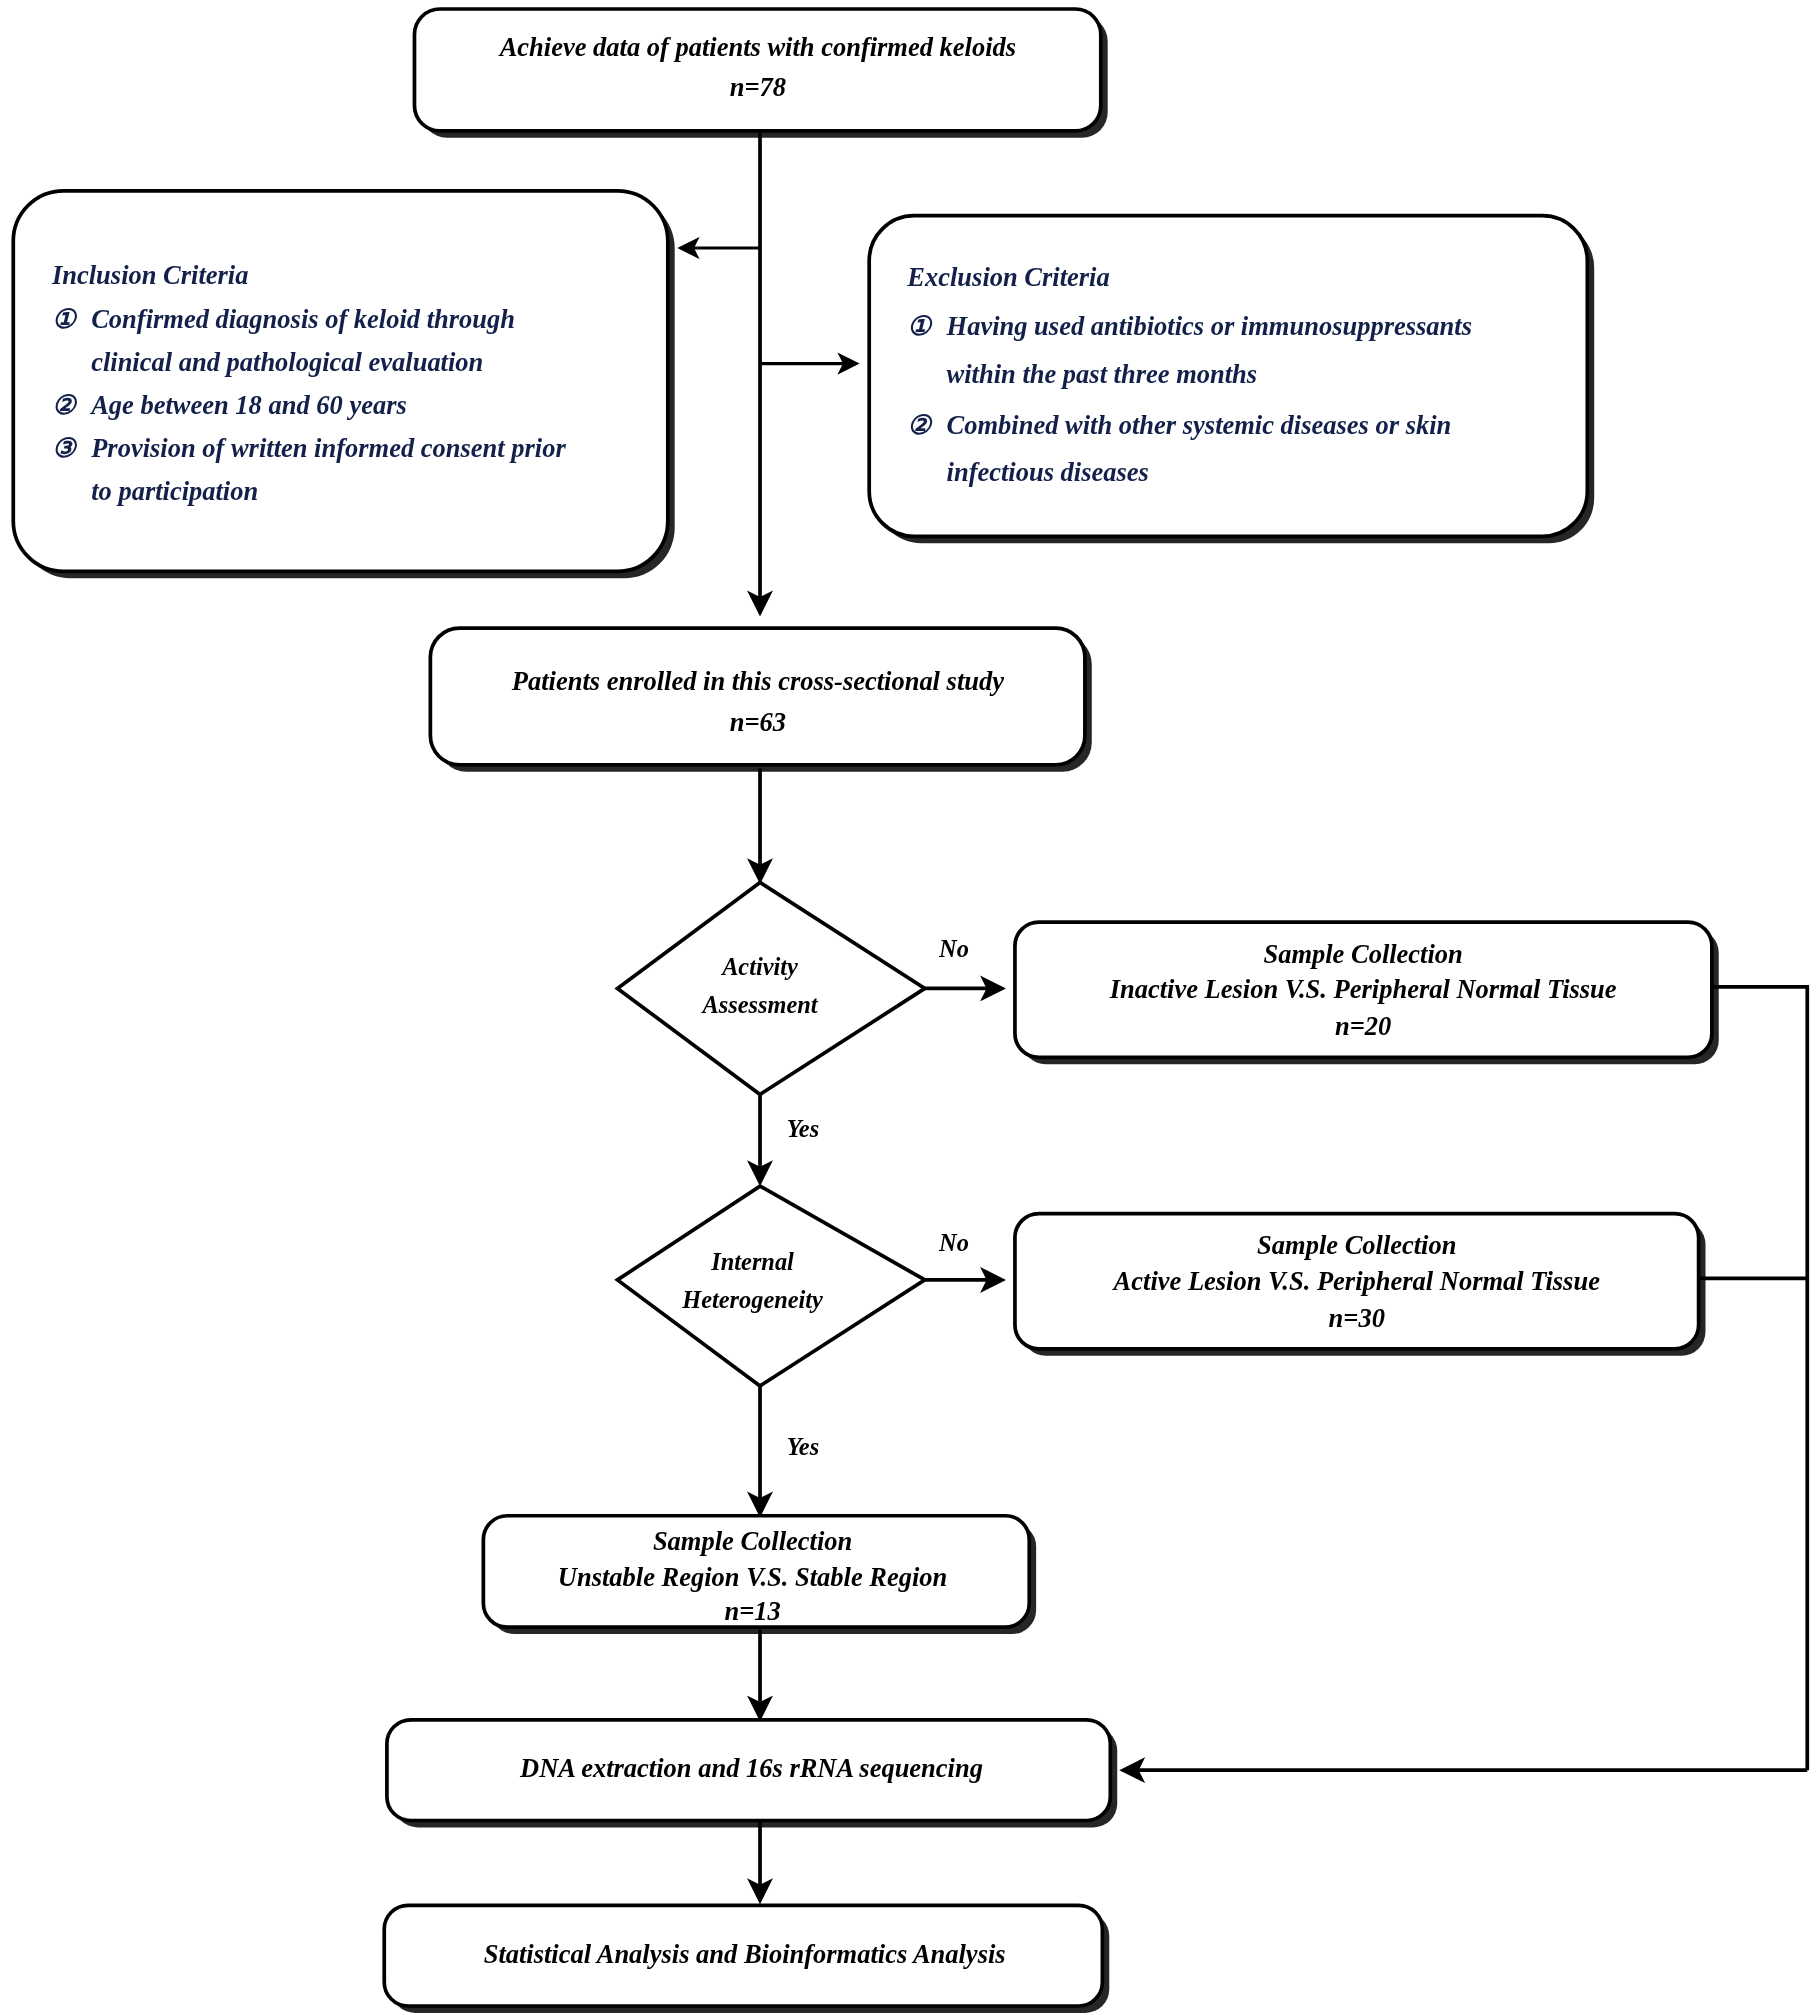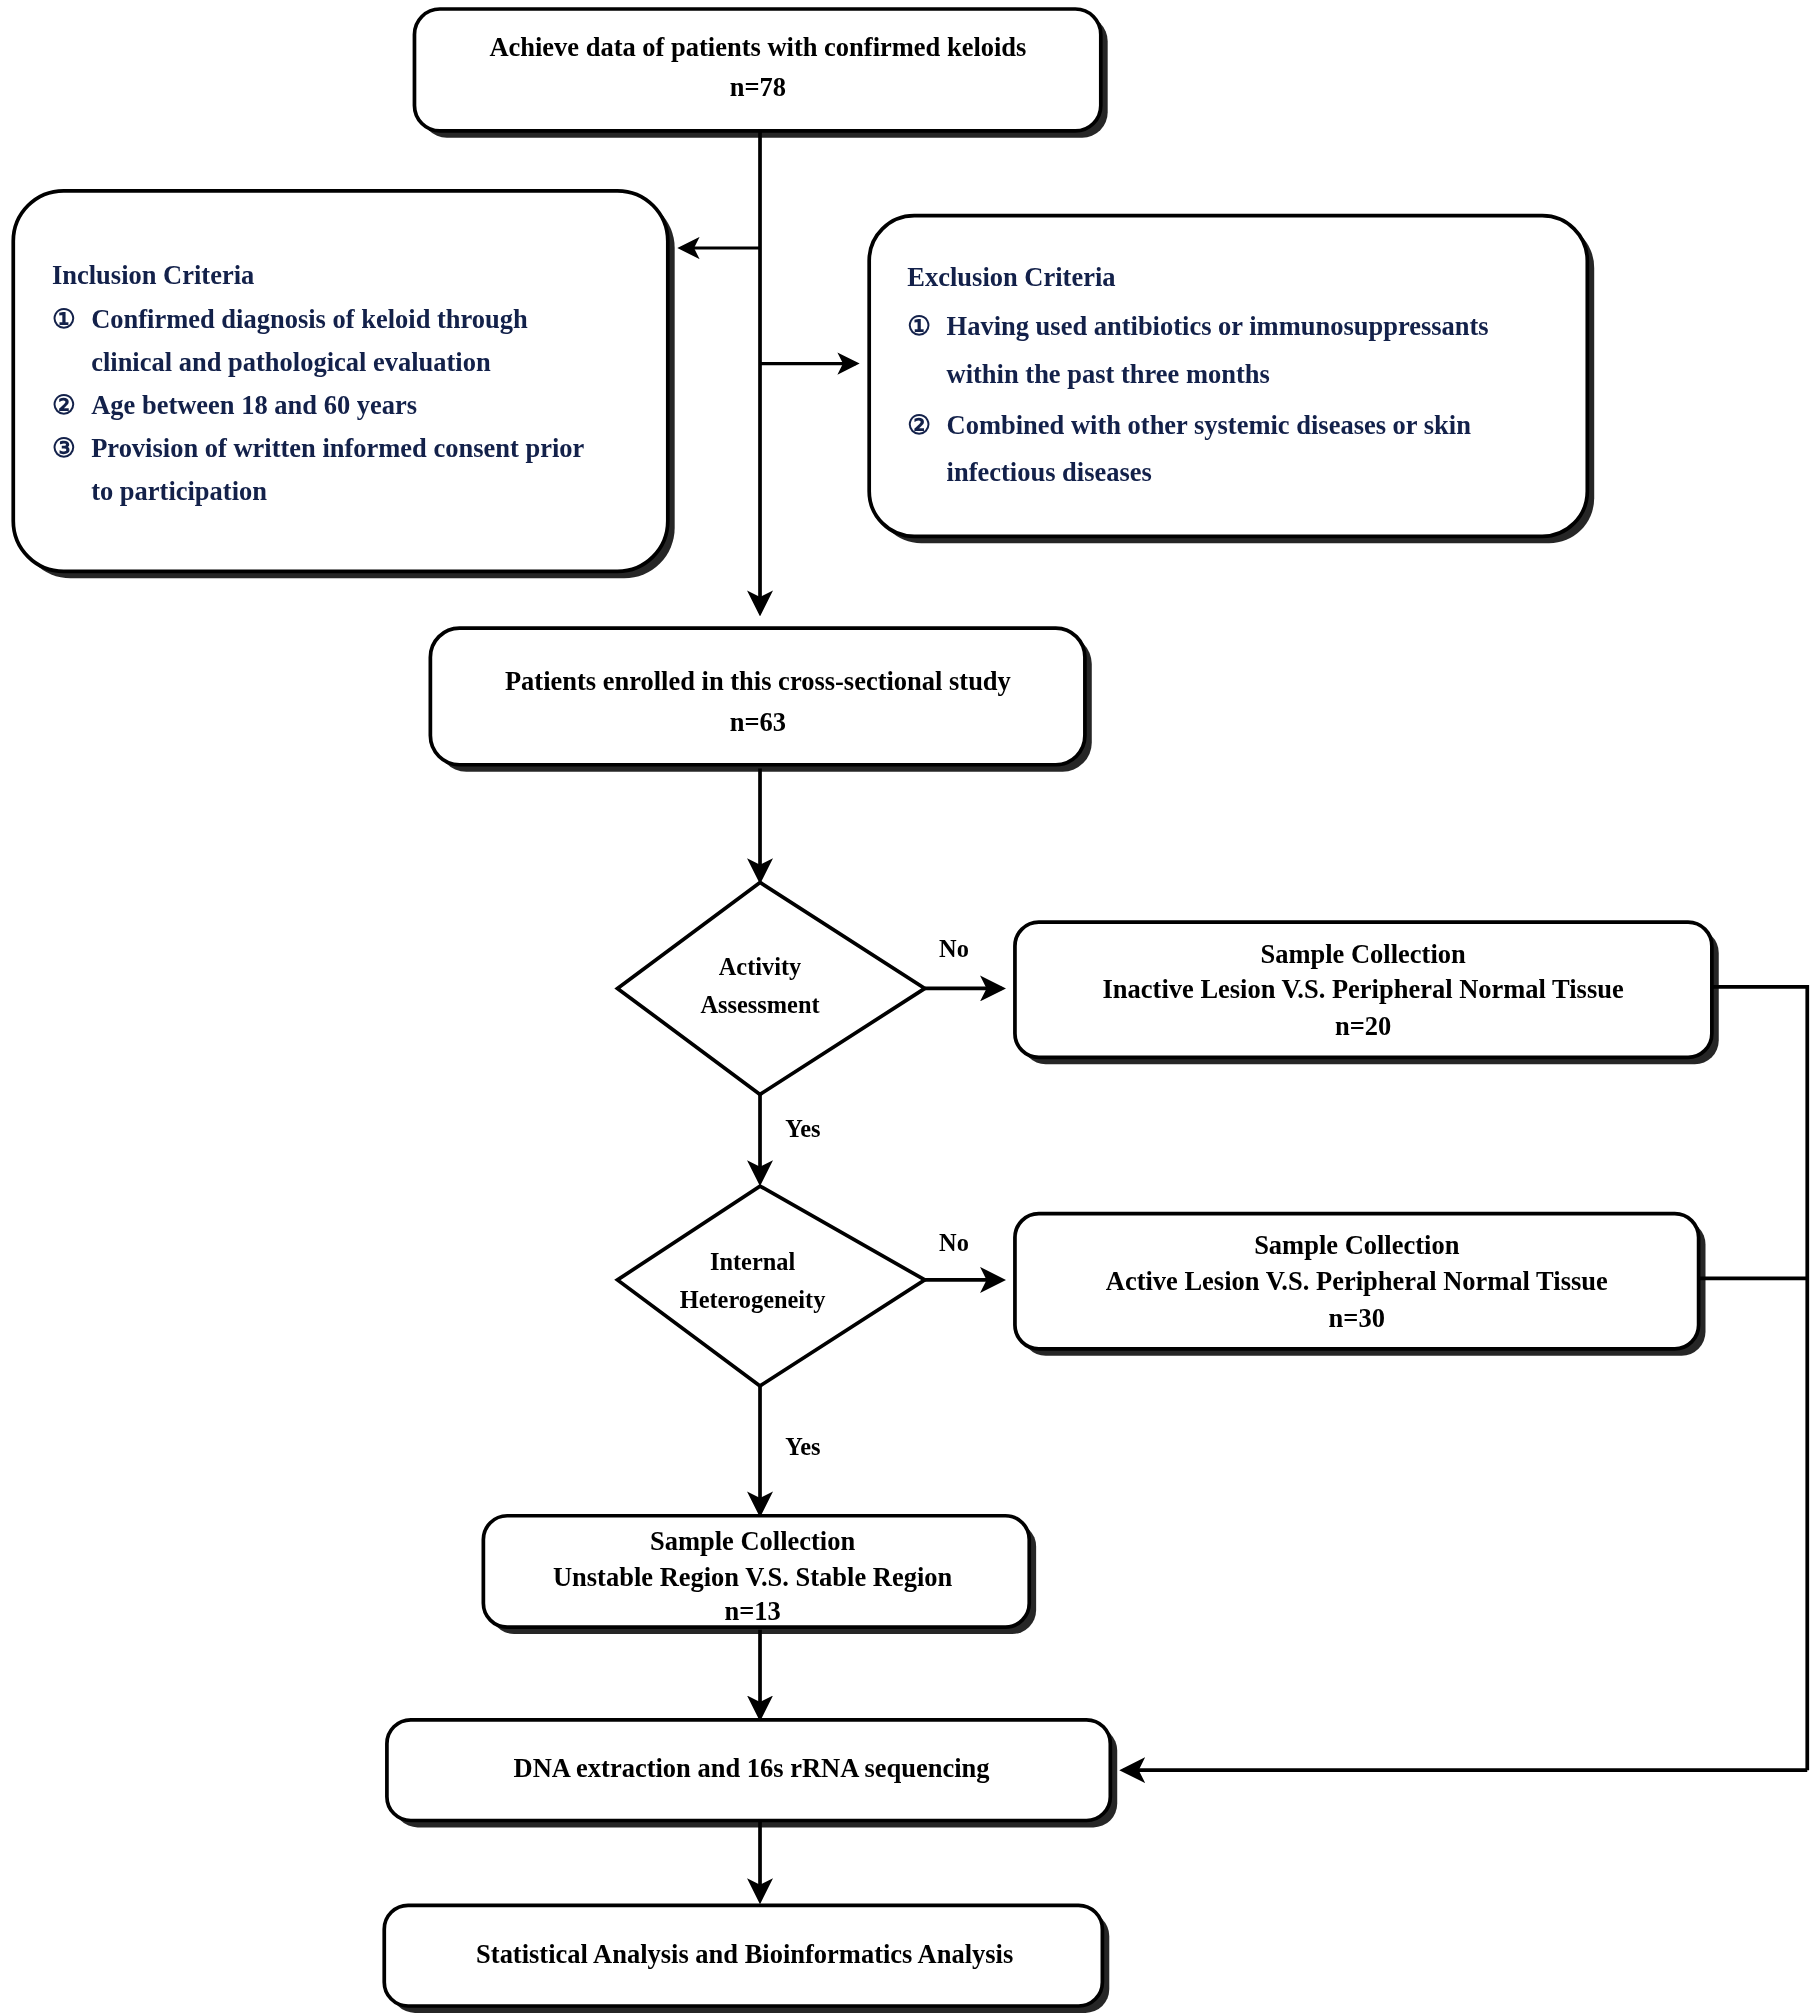--- a/index.html
+++ b/index.html
@@ -9,20 +9,21 @@
   }
   body {
     font-family: "Liberation Serif", "DejaVu Serif", serif;
   }
   #flowchart-root {
     position: relative;
     width: 1820px;
     height: 2015px;
     background: #ffffff;
     overflow: hidden;
+    font-style: italic;
   }
   svg.flow-canvas {
     position: absolute;
     left: 0;
     top: 0;
     width: 1820px;
     height: 2015px;
   }
   .node-shape {
     fill: #ffffff;

